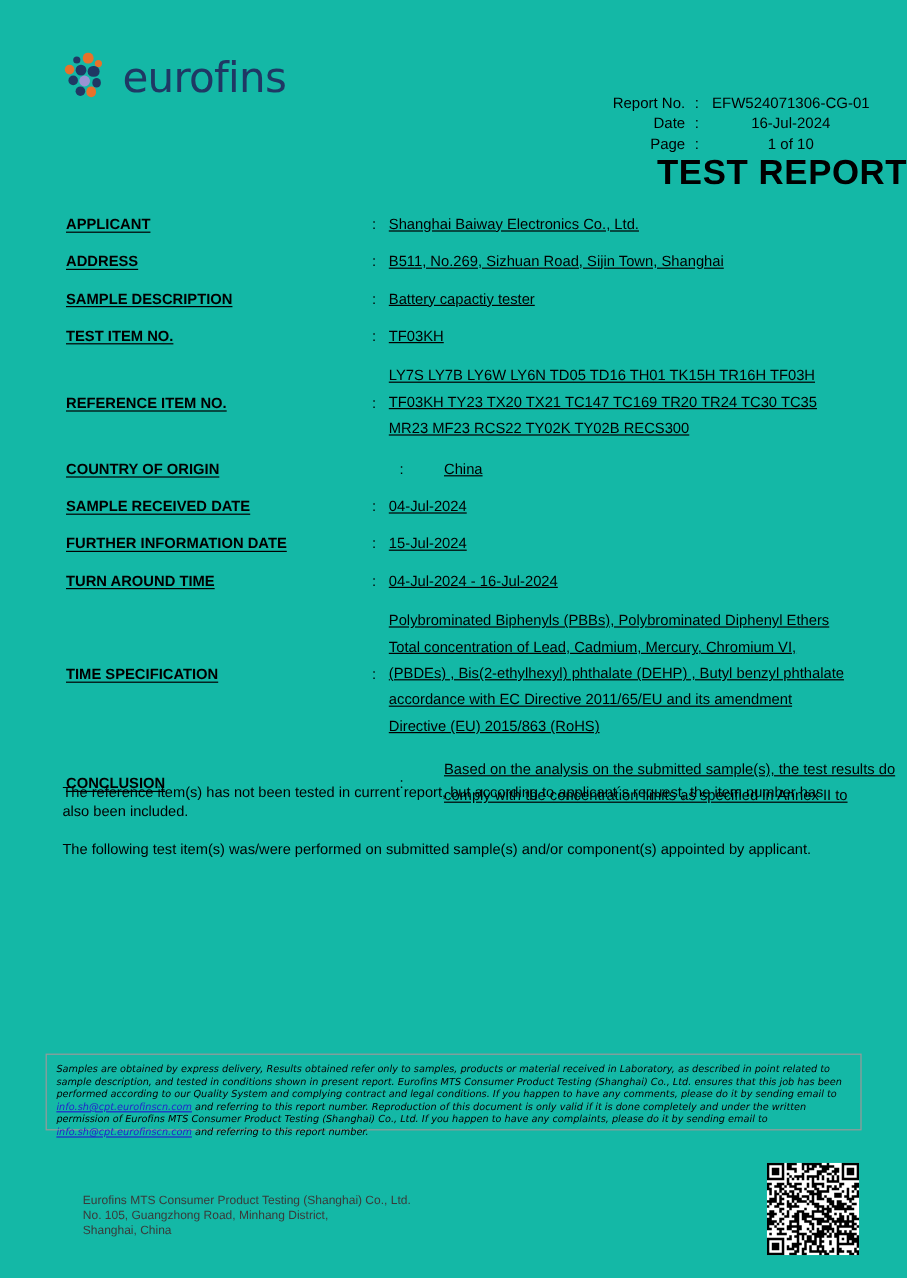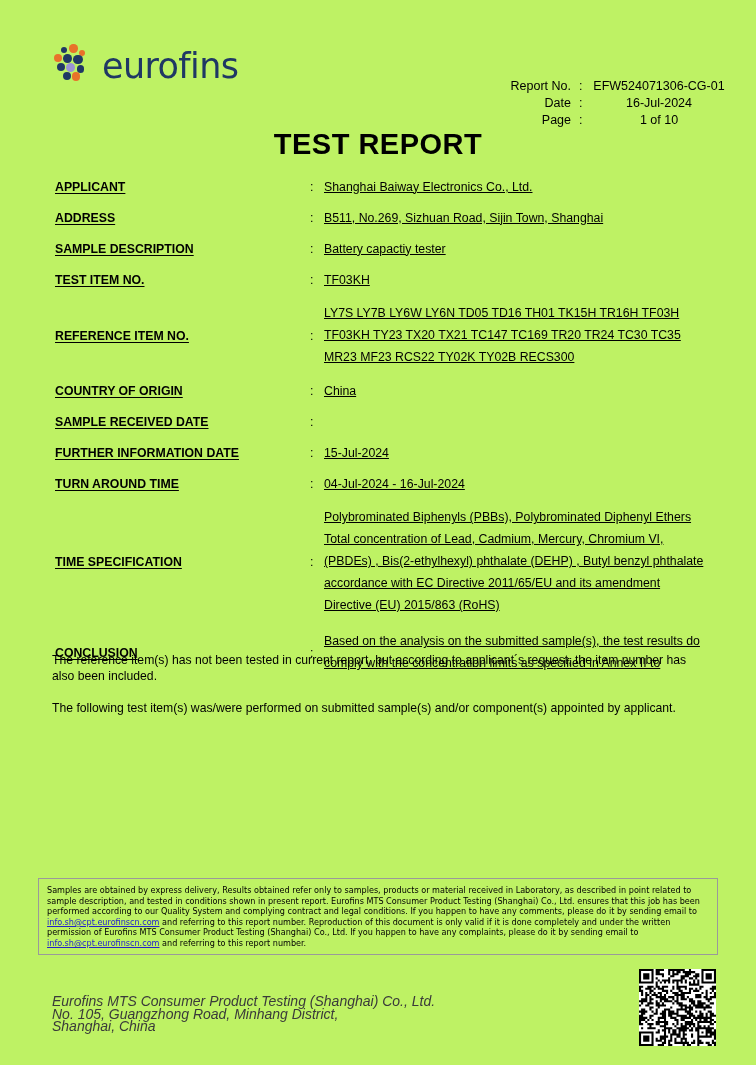--- a/index.html
+++ b/index.html
@@ -4,21 +4,21 @@
 <style>
   html, body {
     margin: 0;
     padding: 0;
     background: #ffffff;
   }
   .page {
     position: relative;
     width: 756px;
     height: 1065px;
-    background: #bef264;
+    background: #14b8a6;
     font-family: "Liberation Sans", sans-serif;
     color: #000000;
     overflow: hidden;
   }
 
   
   .header {
     position: absolute;
     left: 0; top: 0;
     width: 756px;
@@ -76,21 +76,21 @@
     text-align: center;
     white-space: nowrap;
     min-width: 142px;
   }
 
   
   .doc-title {
     position: absolute;
     left: 0; top: 128px;
     width: 756px;
-    text-align: center;
+    text-align: right;
     font-size: 29px;
     font-weight: bold;
     letter-spacing: 0.5px;
   }
 
   
   .fields {
     position: absolute;
     left: 55px;
     top: 178px;
@@ -122,62 +122,62 @@
   .field-value {
     flex: 1 1 auto;
     line-height: 22px;
     text-decoration: underline;
   }
   .field-value .vline {
     display: block;
     white-space: nowrap;
   }
   .field-row.tight .field-value { line-height: 16px; }
-  .field-row.gap-top { margin-top: 10px; }
+  .field-row.gap-top { margin-top: 10px; gap: 23px; }
 
   
   .notes {
     position: absolute;
     left: 52px;
     top: 652px;
     width: 666px;
     font-size: 12.2px;
     line-height: 16px;
   }
   .notes p { margin: 0 10px 16px 0; }
 
   
   .disclaimer {
     position: absolute;
     left: 38px;
     top: 878px;
     width: 680px;
-    height: 77px;
+    height: 64px;
     border: 1px solid #9a9a9a;
     box-sizing: border-box;
     padding: 6px 8px 4px 8px;
     font-size: 8.1px;
+    font-style: italic;
     line-height: 10.6px;
     font-family: "DejaVu Sans", sans-serif;
     color: #000000;
   }
   .disclaimer a {
     color: #2222cc;
     text-decoration: underline;
   }
 
   
   .footer-address {
     position: absolute;
-    left: 52px;
+    left: 69px;
     top: 995px;
-    font-size: 14px;
+    font-size: 10px;
     line-height: 12.6px;
     color: #3a3a3a;
-    font-style: italic;
   }
   .qr {
     position: absolute;
     left: 639px;
     top: 969px;
     width: 77px;
     height: 77px;
   }
   .qr svg { display: block; }
 </style>
@@ -267,20 +267,23 @@
       <div class="field-row tight gap-top">
         <div class="field-label">COUNTRY OF ORIGIN</div>
         <div class="field-colon">:</div>
         <div class="field-value">
           <span class="vline">China</span>
         </div>
       </div>
       <div class="field-row tight">
         <div class="field-label">SAMPLE RECEIVED DATE</div>
         <div class="field-colon">:</div>
+        <div class="field-value">
+          <span class="vline">04-Jul-2024</span>
+        </div>
       </div>
       <div class="field-row tight">
         <div class="field-label">FURTHER INFORMATION DATE</div>
         <div class="field-colon">:</div>
         <div class="field-value">
           <span class="vline">15-Jul-2024</span>
         </div>
       </div>
       <div class="field-row tight">
         <div class="field-label">TURN AROUND TIME</div>

